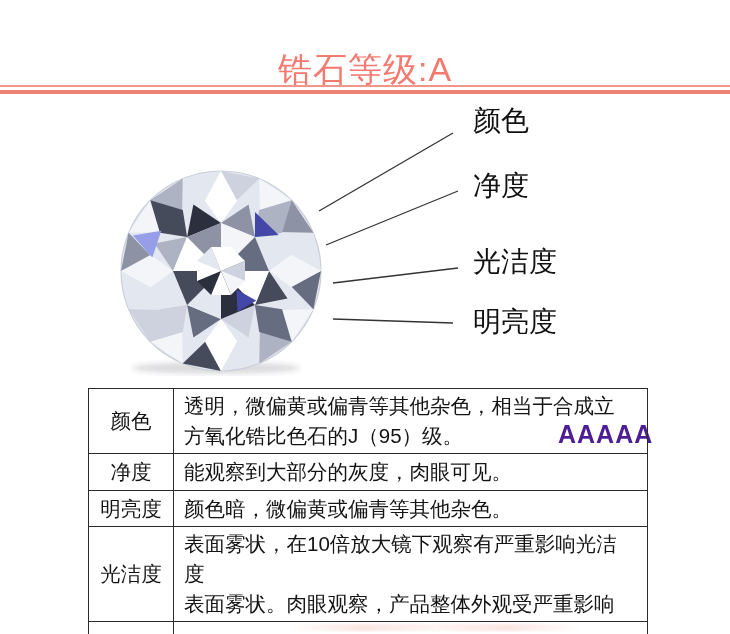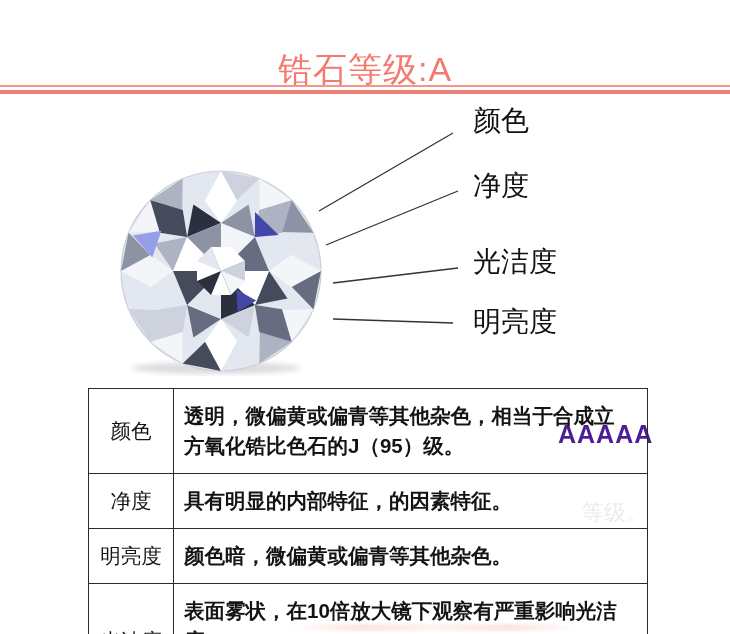--- a/index.html
+++ b/index.html
@@ -53,24 +53,23 @@
     font-size:20.5px;
     color:#141414;
     vertical-align:middle;
   }
   .grade-table td.attr{
     width:84px;
     text-align:center;
     padding:0;
   }
   .grade-table td.desc{
-    padding:12px 10px;
+    padding:2px 10px;
     line-height:30px;
     white-space:pre-line;
-    font-weight:bold;
   }
   .row-0{height:62px;}
   .row-1{height:37px;}
   .row-2{height:36px;}
   .row-3{height:79px;}
   .row-4{height:40px;}
   .wm{
     position:absolute;
     pointer-events:none;
   }
@@ -169,33 +168,32 @@
     <line x1="33" y1="173" x2="158" y2="158" stroke="#333333" stroke-width="1.3"></line>
     <line x1="33" y1="209" x2="153" y2="213" stroke="#333333" stroke-width="1.3"></line>
   </svg>
 
   <div class="gem-label gl-0">颜色</div>
   <div class="gem-label gl-1">净度</div>
   <div class="gem-label gl-2">光洁度</div>
   <div class="gem-label gl-3">明亮度</div>
 
   <div class="wm wm-aaa">AAAAA</div>
-  <div class="wm wm-grade">等级。</div>
   <div class="wm wm-smear"></div>
 
   <table class="grade-table">
     <tbody>
       <tr class="row-0">
         <td class="attr">颜色</td>
         <td class="desc">透明，微偏黄或偏青等其他杂色，相当于合成立
 方氧化锆比色石的J（95）级。</td>
       </tr>
       <tr class="row-1">
         <td class="attr">净度</td>
-        <td class="desc">具有明显的内部特征，的因素特征。</td>
+        <td class="desc">能观察到大部分的灰度，肉眼可见。</td>
       </tr>
       <tr class="row-2">
         <td class="attr">明亮度</td>
         <td class="desc">颜色暗，微偏黄或偏青等其他杂色。</td>
       </tr>
       <tr class="row-3">
         <td class="attr">光洁度</td>
         <td class="desc">表面雾状，在10倍放大镜下观察有严重影响光洁度
 表面雾状。肉眼观察，产品整体外观受严重影响</td>
       </tr>

